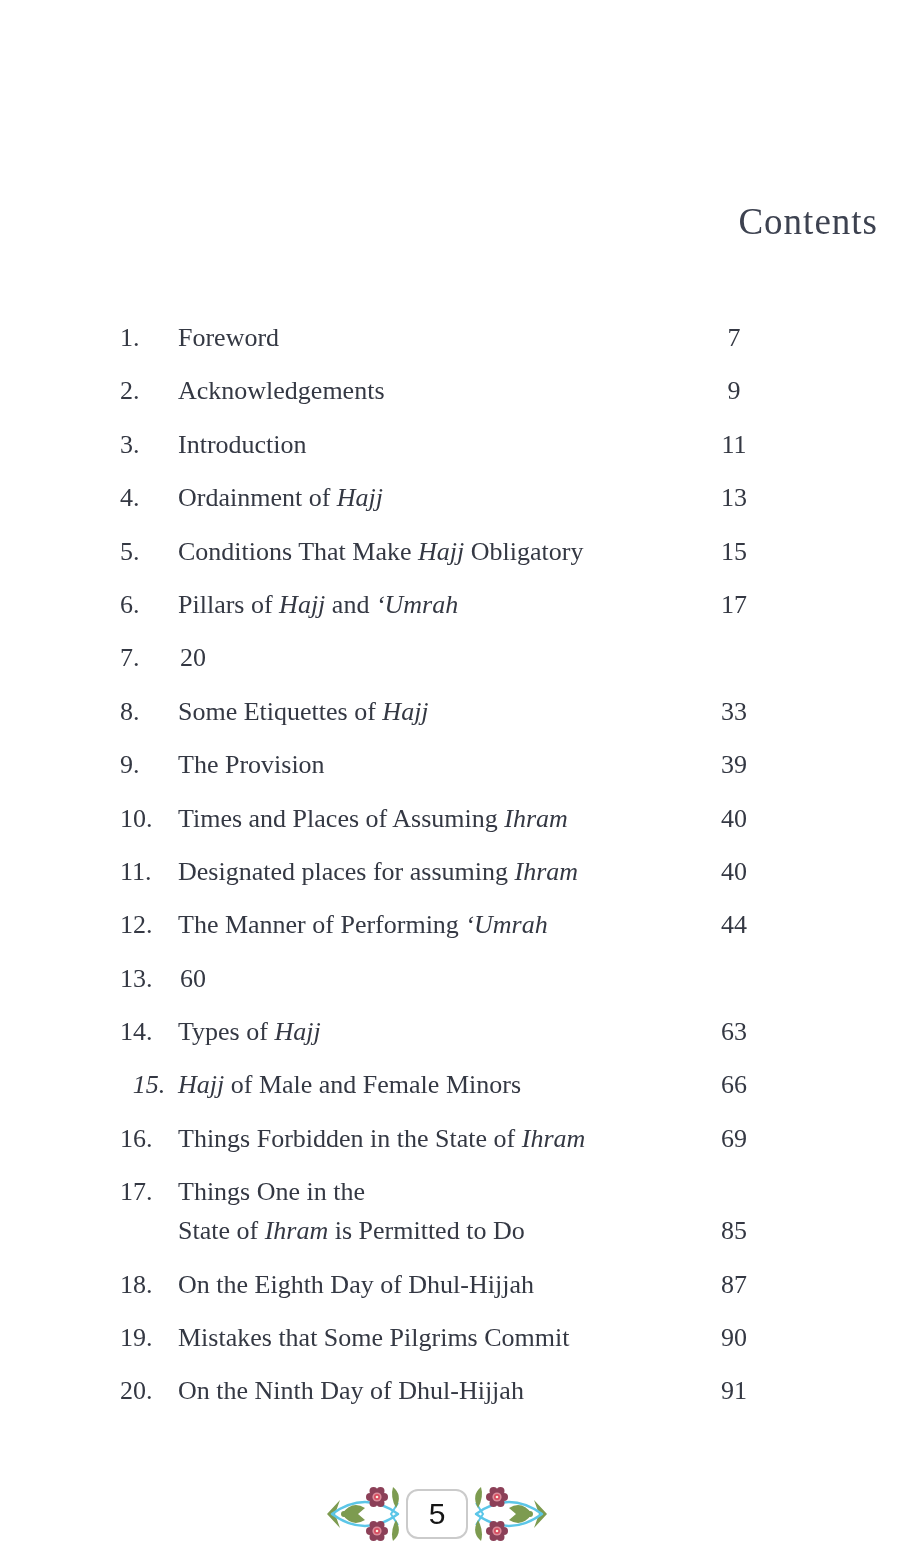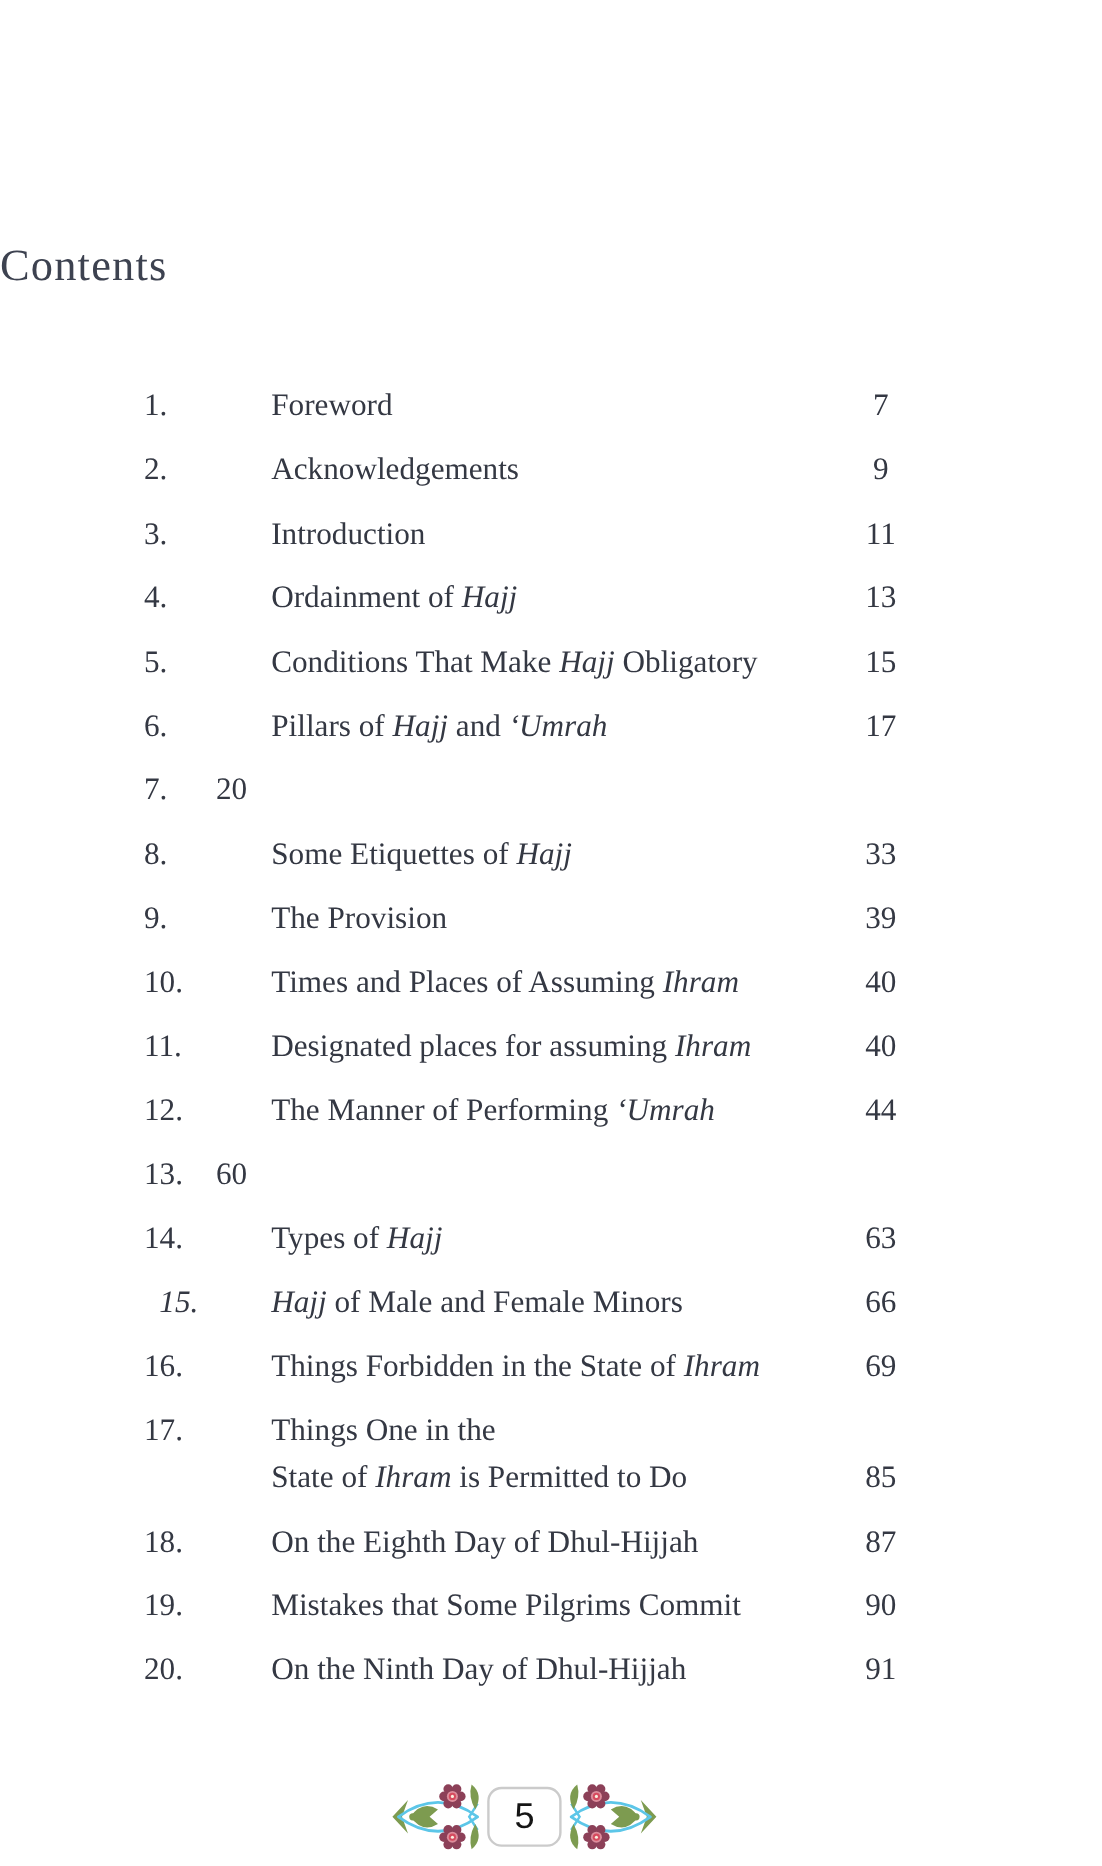--- a/index.html
+++ b/index.html
@@ -10,21 +10,21 @@
     background: var(--page-bg, #ffffff);
     font-family: "Liberation Serif", serif;
     color: var(--text-color, #343843);
     overflow: hidden;
   }
   .title {
     position: absolute;
     top: 200px;
     left: 0;
     width: 878px;
-    text-align: left;
+    text-align: right;
     font-size: 37px;
     letter-spacing: 1px;
     color: var(--title-color, #3d4250);
   }
   .toc {
     position: absolute;
     top: 318px;
     left: 0;
     width: 918px;
     padding: 0 169px 0 120px;
@@ -33,21 +33,21 @@
   .row {
     display: flex;
     align-items: flex-start;
     font-size: 26px;
     line-height: 39px;
     margin-bottom: 14.4px;
   }
   .num { flex: none; width: 58px; }
   .num.it { font-style: italic; text-align: center; }
   .tt { flex: 1; }
-  .line { display: block; margin-left: 48px; }
+  .line { display: block; }
   .tt em { font-style: italic; }
   .pg {
     flex: none;
     width: 30px;
     text-align: center;
     align-self: flex-end;
     color: var(--text-color, #343843);
   }
   .footer {
     position: absolute;

